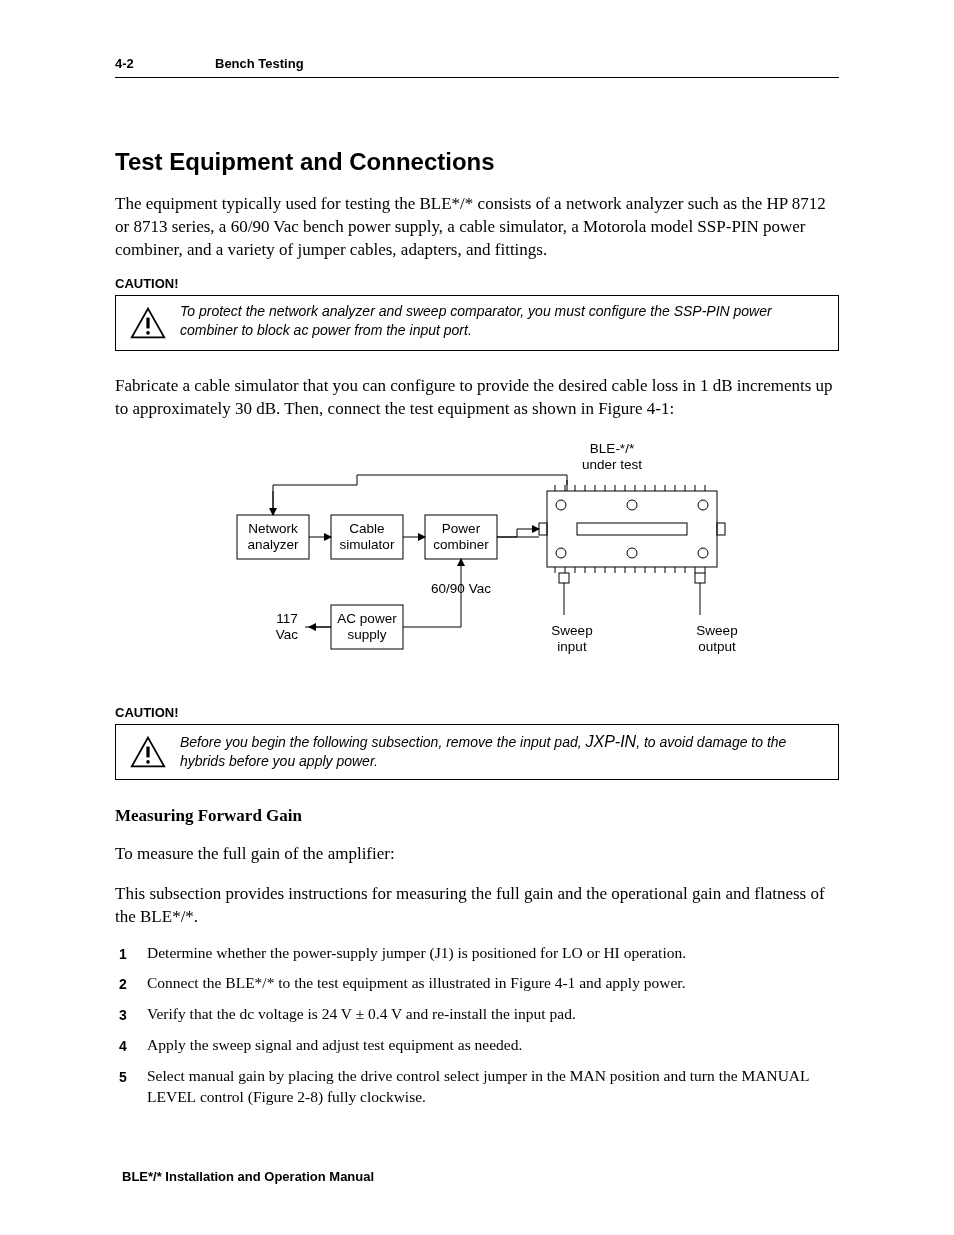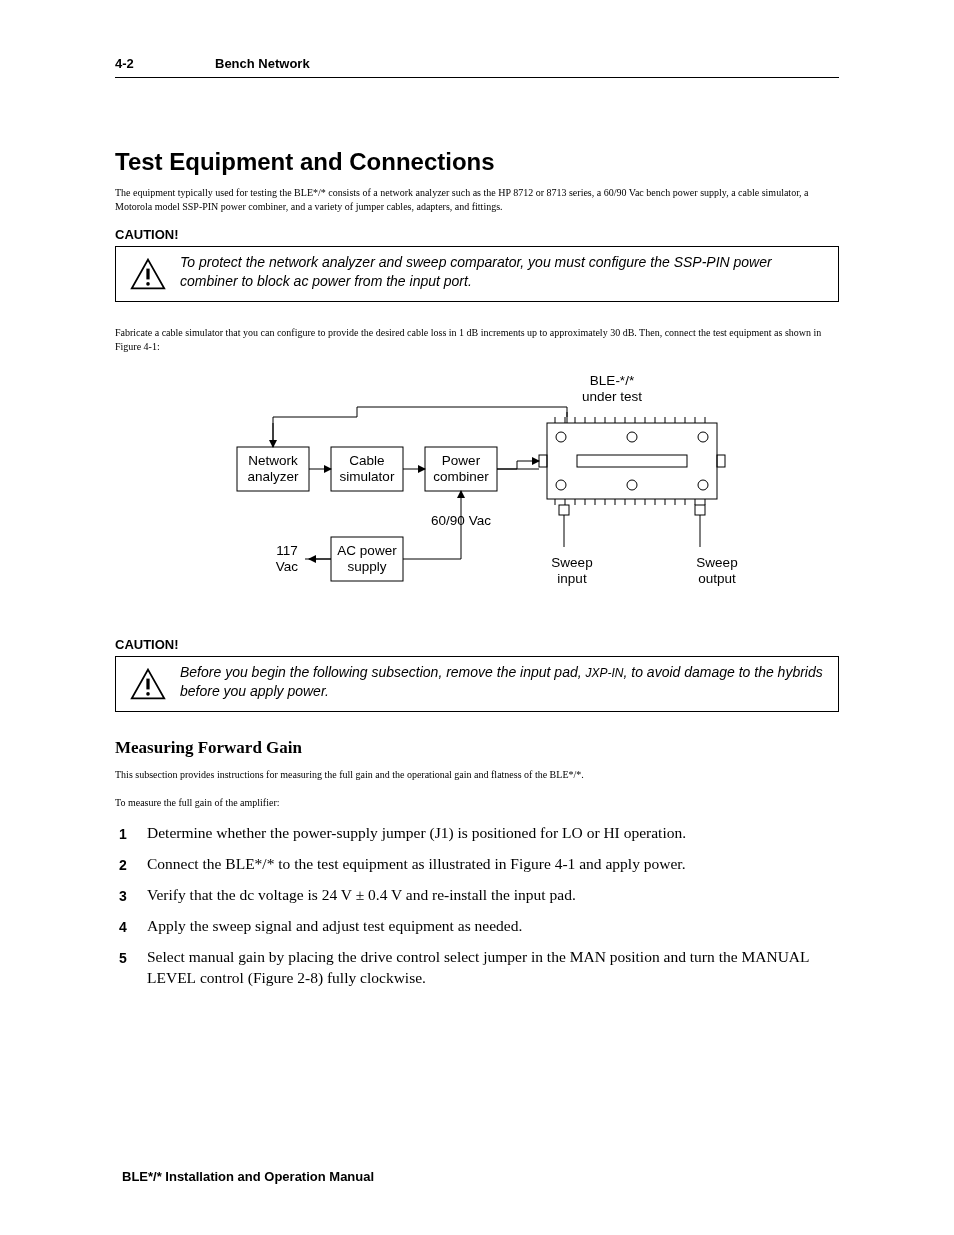--- a/index.html
+++ b/index.html
@@ -29,21 +29,21 @@
   }
   .run-head .page-no { width: 100px; }
   .h1 {
     font-family: Arial, Helvetica, sans-serif;
     font-weight: bold;
     font-size: 24px;
     margin-bottom: 10px;
   }
   .body-p {
     font-family: Georgia, 'Times New Roman', serif;
-    font-size: 10px;
+    font-size: 17px;
     line-height: 1.35;
     margin-bottom: 14px;
   }
   .caution-label {
     font-family: Arial, Helvetica, sans-serif;
     font-weight: bold;
     font-size: 13px;
     margin-top: 9px;
     margin-bottom: 4px;
   }
@@ -125,21 +125,21 @@
     font-size: 13px;
   }
 </style>
 </head>
 <body>
 
 <div class="page">
 
   <div class="run-head">
     <span class="page-no">4-2</span>
-    <span>Bench Network</span>
+    <span>Bench Testing</span>
   </div>
 
   <div class="h1">Test Equipment and Connections</div>
 
   <p class="body-p">The equipment typically used for testing the BLE*/* consists of a network analyzer such as the HP 8712 or 8713 series, a 60/90 Vac bench power supply, a cable simulator, a Motorola model SSP-PIN power combiner, and a variety of jumper cables, adapters, and fittings.</p>
 
   <div class="caution-label">CAUTION!</div>
   <div class="caution-box">
     <div class="caution-icon">
       <svg viewBox="0 0 40 36">
@@ -268,27 +268,27 @@
   <div class="caution-label">CAUTION!</div>
   <div class="caution-box">
     <div class="caution-icon">
       <svg viewBox="0 0 40 36">
         <path d="M20 2 L38 34 L2 34 Z" fill="none" stroke="#000" stroke-width="2"></path>
         <rect x="18.2" y="12" width="3.6" height="12" fill="#000"></rect>
         <circle cx="20" cy="29" r="2" fill="#000"></circle>
       </svg>
     </div>
     <div class="caution-text">
-      <span>Before you begin the following subsection, remove the input pad, </span><span style="font-variant:small-caps;font-style:italic;font-size:12px">JXP-IN</span><span>, to avoid damage to the hybrids before you apply power.</span>
+      <span>Before you begin the following subsection, remove the input pad, </span><span style="font-variant:small-caps;font-style:italic;font-size:16px">JXP-IN</span><span>, to avoid damage to the hybrids before you apply power.</span>
     </div>
   </div>
 
   <div class="h2">Measuring Forward Gain</div>
+  <p class="body-p">To measure the full gain of the amplifier:</p>
   <p class="body-p">This subsection provides instructions for measuring the full gain and the operational gain and flatness of the BLE*/*.</p>
-  <p class="body-p">To measure the full gain of the amplifier:</p>
 
   <ol class="steps">
     <li>
       <span>
         <span>Determine whether the power-supply jumper (J1) is positioned for </span><span style="font-variant:small-caps">LO</span><span> or </span><span style="font-variant:small-caps">HI</span><span> operation.</span>
       </span>
     </li>
     <li>
         <span>Connect the BLE*/* to the test equipment as illustrated in Figure 4-1 and apply power.</span>
       </li>

